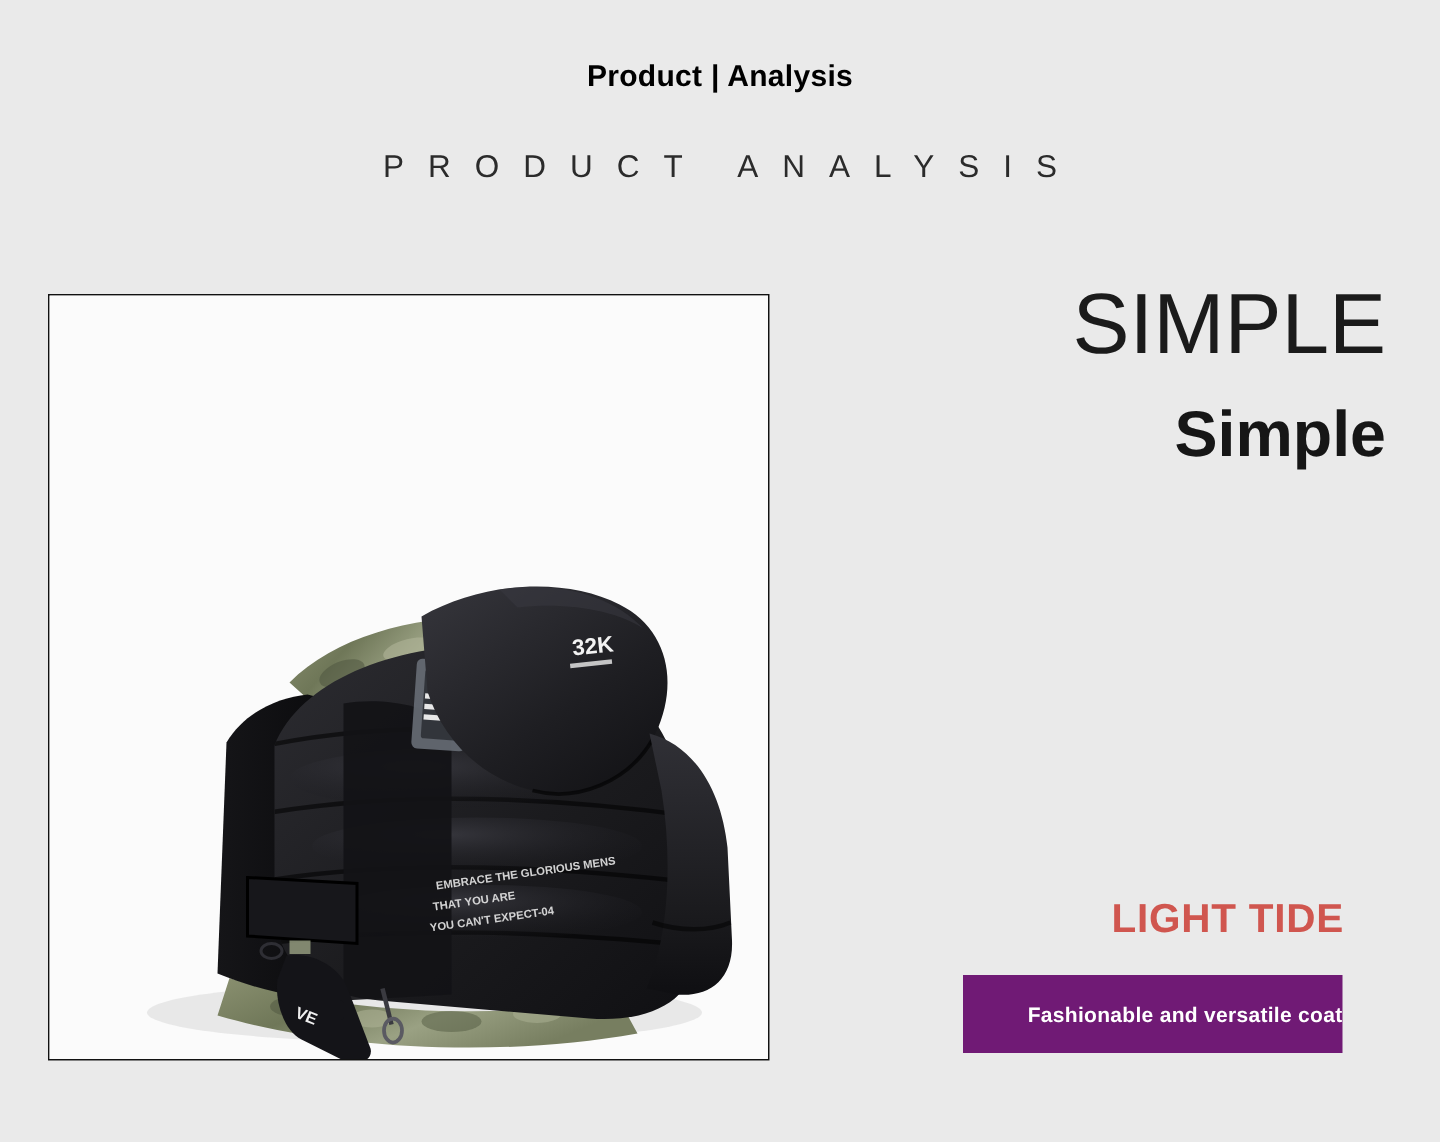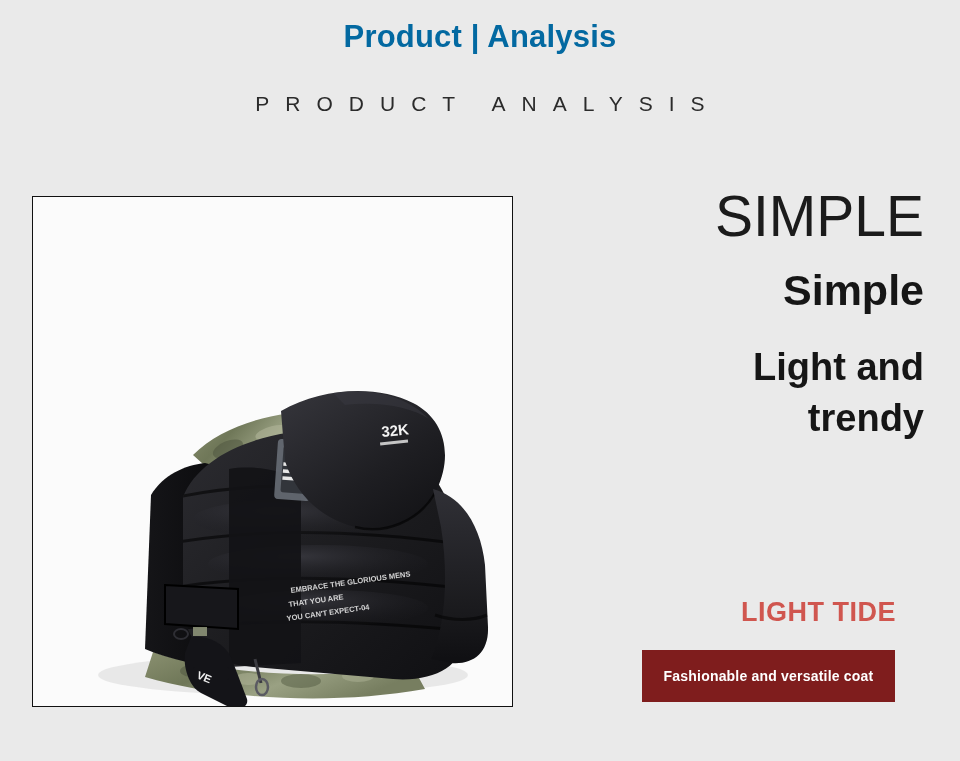--- a/index.html
+++ b/index.html
@@ -18,24 +18,24 @@
   
   .header {
     position: absolute;
     left: 0;
     top: 0;
     width: 960px;
     text-align: center;
   }
   .header-title {
     margin: 0;
-    padding-top: 20px;
-    font-size: 31px;
-    font-weight: bold;
-    color: #0369a1;
+    padding-top: 40px;
+    font-size: 20px;
+    font-weight: bold;
+    color: #000000;
     letter-spacing: 0.2px;
     line-height: 1.1;
   }
   .header-subtitle {
     margin: 16px;
     padding-top: 22px;
     font-size: 21px;
     font-weight: 300;
     color: #2b2b2b;
     letter-spacing: 16px;
@@ -115,24 +115,24 @@
     color: #d0564f;
     letter-spacing: 0.5px;
     line-height: 1.1;
   }
   .promo-banner {
     position: absolute;
     left: 642px;
     top: 650px;
     width: 253px;
     height: 52px;
-    background: #7f1d1d;
+    background: #701a75;
     display: flex;
     align-items: center;
-    justify-content: center;
+    justify-content: flex-end;
     box-sizing: border-box;
   }
   .promo-banner-text {
     color: #ffffff;
     font-size: 14px;
     font-weight: bold;
     letter-spacing: 0.2px;
   }
 </style>
 </head>
@@ -275,20 +275,19 @@
       </g>
 
       <ellipse cx="148" cy="437" rx="7" ry="5" fill="none" stroke="#2e2e34" stroke-width="2"></ellipse>
     </svg>
   </div>
 </div>
 
 <div class="right-col">
   <div class="word-simple-caps">SIMPLE</div>
   <div class="word-simple">Simple</div>
-  <div class="tagline">Light and trendy</div>
 </div>
 
 <div class="light-tide">LIGHT TIDE</div>
 
 <div class="promo-banner">
   <span class="promo-banner-text">Fashionable and versatile coat</span>
 </div>
 
 </body></html>

